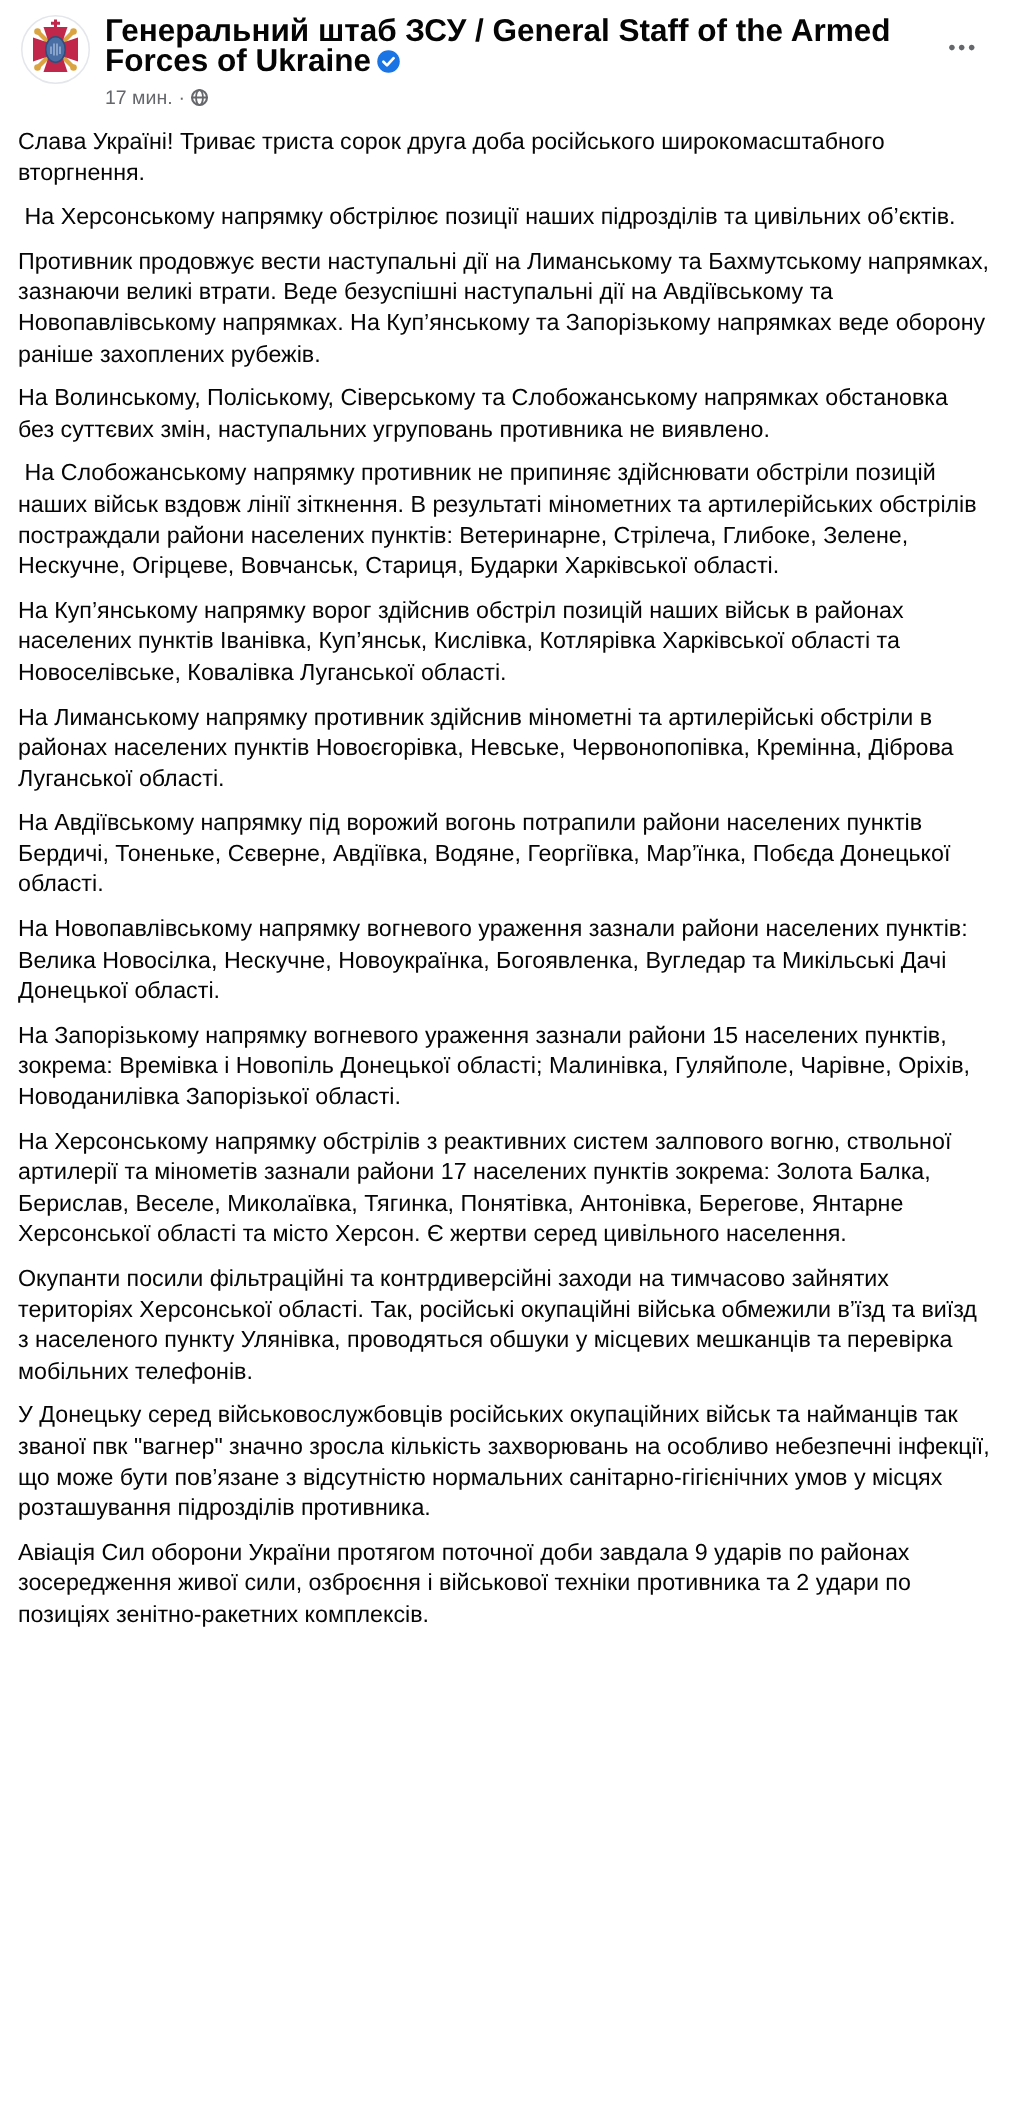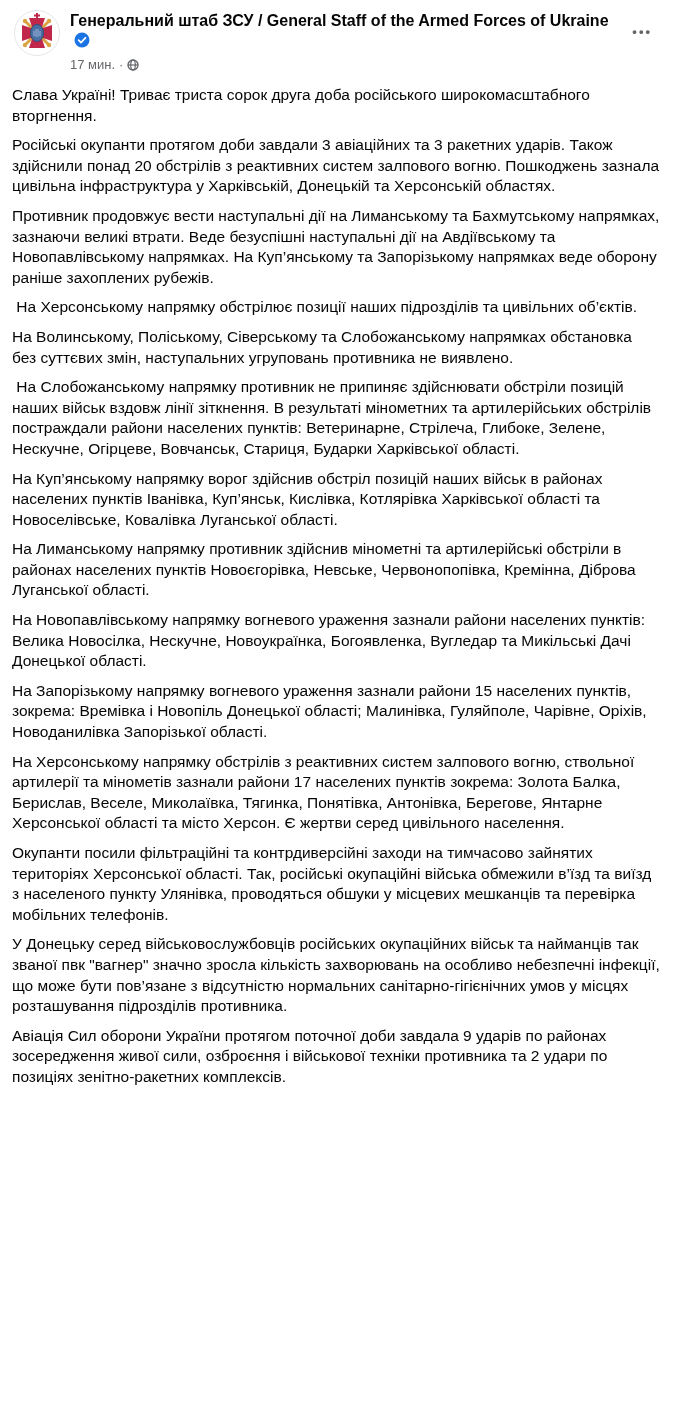--- a/index.html
+++ b/index.html
@@ -12,21 +12,21 @@
   }
   .post { width:676px; background:#fff; }
   .post-header {
     display:flex;
     align-items:flex-start;
     padding:10px 14px 2px 14px;
   }
   .avatar-wrap { width:46px; height:46px; flex:0 0 46px; cursor:pointer; }
   .avatar-wrap svg { display:block; }
   .header-text { margin-left:10px; flex:1; min-width:0; padding-top:1px; }
-  .page-name-line { font-size:16px; font-weight:700; line-height:20px; color:#050505; }
+  .page-name-line { font-size:21px; font-weight:700; line-height:20px; color:#050505; }
   .page-name-line .name-link { cursor:pointer; }
   .badge { display:inline-block; vertical-align:-2px; margin-left:4px; }
   .meta-line {
     display:flex; align-items:center; gap:4px;
     font-size:13px; color:#65676B; margin-top:4px; line-height:16px;text-align:right;
   }
   .meta-line .time { cursor:pointer; }
   .menu-btn {
     color:#65676B; font-size:13px; letter-spacing:2px; font-weight:700;
     padding:8px 10px; margin-top:6px; cursor:pointer; user-select:none;
@@ -90,27 +90,27 @@
           </svg>
         </span>
       </div>
     </div>
 
     <div class="menu-btn">•••</div>
   </div>
 
   <div class="post-body">
     <p>Слава Україні! Триває триста сорок друга доба російського широкомасштабного вторгнення.</p>
-    <p>Російські окупанти протягом доби завдали 3 авіаційних та 3 ракетних ударів. Також здійснили понад 20 обстрілів з реактивних систем залпового вогню. Пошкоджень зазнала цивільна інфраструктура у Харківській, Донецькій та Херсонській областях.</p>
+    <p> На Херсонському напрямку обстрілює позиції наших підрозділів та цивільних об’єктів.</p>
     <p>Противник продовжує вести наступальні дії на Лиманському та Бахмутському напрямках, зазнаючи великі втрати. Веде безуспішні наступальні дії на Авдіївському та Новопавлівському напрямках. На Куп’янському та Запорізькому напрямках веде оборону раніше захоплених рубежів.</p>
-    <p> На Херсонському напрямку обстрілює позиції наших підрозділів та цивільних об’єктів.</p>
     <p>На Волинському, Поліському, Сіверському та Слобожанському напрямках обстановка без суттєвих змін, наступальних угруповань противника не виявлено.</p>
     <p> На Слобожанському напрямку противник не припиняє здійснювати обстріли позицій наших військ вздовж лінії зіткнення. В результаті мінометних та артилерійських обстрілів постраждали райони населених пунктів: Ветеринарне, Стрілеча, Глибоке, Зелене, Нескучне, Огірцеве, Вовчанськ, Стариця, Бударки Харківської області.</p>
     <p>На Куп’янському напрямку ворог здійснив обстріл позицій наших військ в районах населених пунктів Іванівка, Куп’янськ, Кислівка, Котлярівка Харківської області та Новоселівське, Ковалівка Луганської області.</p>
     <p>На Лиманському напрямку противник здійснив мінометні та артилерійські обстріли в районах населених пунктів Новоєгорівка, Невське, Червонопопівка, Кремінна, Діброва Луганської області.</p>
+    <p>На Авдіївському напрямку під ворожий вогонь потрапили райони населених пунктів Бердичі, Тоненьке, Сєверне, Авдіївка, Водяне, Георгіївка, Мар’їнка, Побєда Донецької області.</p>
     <p>На Новопавлівському напрямку вогневого ураження зазнали райони населених пунктів: Велика Новосілка, Нескучне, Новоукраїнка, Богоявленка, Вугледар та Микільські Дачі Донецької області.</p>
     <p>На Запорізькому напрямку вогневого ураження зазнали райони 15 населених пунктів, зокрема: Времівка і Новопіль Донецької області; Малинівка, Гуляйполе, Чарівне, Оріхів, Новоданилівка Запорізької області.</p>
     <p>На Херсонському напрямку обстрілів з реактивних систем залпового вогню, ствольної артилерії та мінометів зазнали райони 17 населених пунктів зокрема: Золота Балка, Берислав, Веселе, Миколаївка, Тягинка, Понятівка, Антонівка, Берегове, Янтарне Херсонської області та місто Херсон. Є жертви серед цивільного населення.</p>
     <p>Окупанти посили фільтраційні та контрдиверсійні заходи на тимчасово зайнятих територіях Херсонської області. Так, російські окупаційні війська обмежили в’їзд та виїзд з населеного пункту Улянівка, проводяться обшуки у місцевих мешканців та перевірка мобільних телефонів.</p>
     <p>У Донецьку серед військовослужбовців російських окупаційних військ та найманців так званої пвк "вагнер" значно зросла кількість захворювань на особливо небезпечні інфекції, що може бути пов’язане з відсутністю нормальних санітарно-гігієнічних умов у місцях розташування підрозділів противника.</p>
     <p>Авіація Сил оборони України протягом поточної доби завдала 9 ударів по районах зосередження живої сили, озброєння і військової техніки противника та 2 удари по позиціях зенітно-ракетних комплексів.</p>
 
   </div>
 
 </div>

